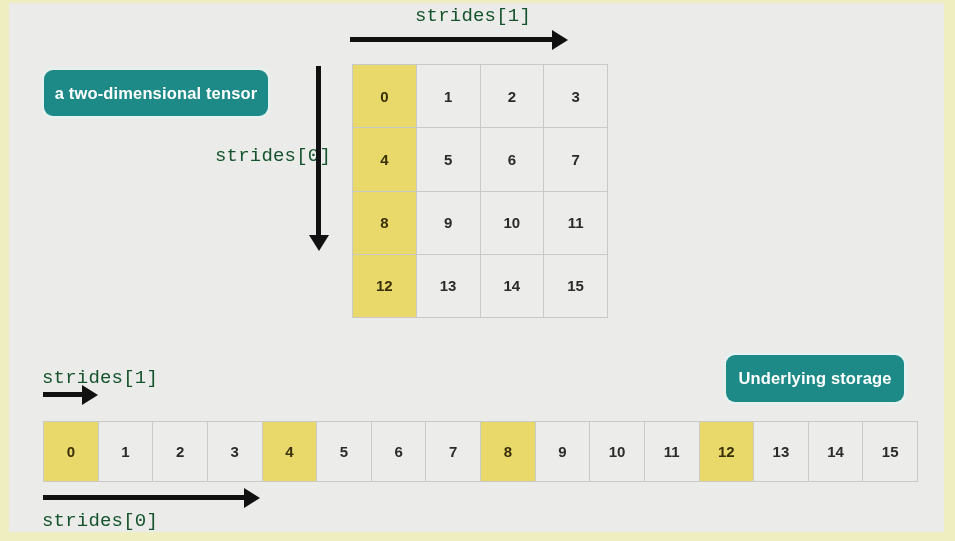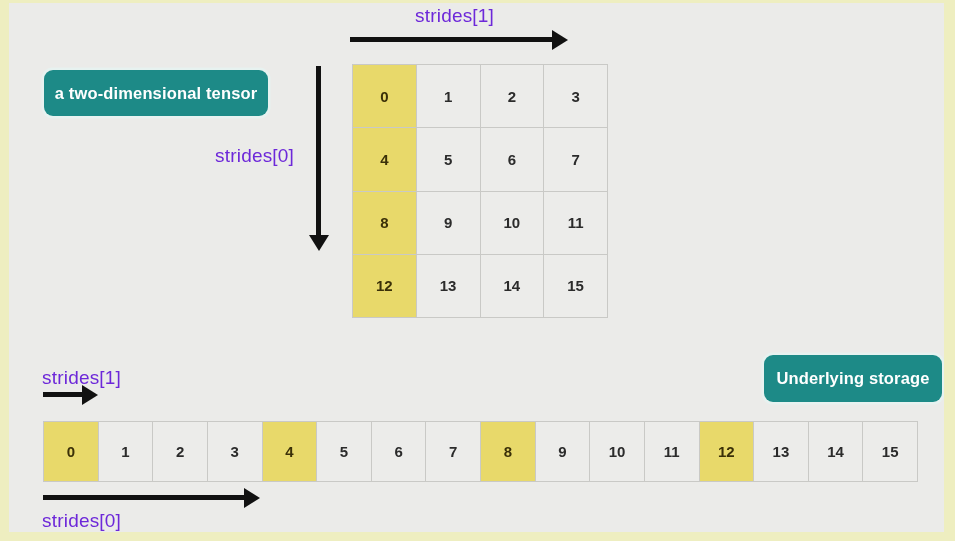--- a/index.html
+++ b/index.html
@@ -29,22 +29,22 @@
 
   .stage {
     position: absolute;
     inset: 0;
     background: #ebebe9;
   }
 
   
   .stride-label {
     position: absolute;
-    font-family: Liberation Sans, sans-serif;
-    color: #6d28d9;
+    font-family: Liberation Mono, monospace;
+    color: #14532d;
     font-size: 19px;
     letter-spacing: .2px;
     white-space: nowrap;
   }
   #label-strides1-top { left: 415px; top: 5px; }
   #label-strides0-left { left: 215px; top: 145px; }
   #label-strides1-storage { left: 42px; top: 367px; }
   #label-strides0-storage { left: 42px; top: 510px; }
 
   
@@ -56,21 +56,21 @@
     display: flex;
     align-items: center;
     justify-content: center;
     font-size: 16.5px;
     font-weight: 600;
     letter-spacing: .15px;
     box-shadow: 0 0 0 2.5px #e7f2f0;
     white-space: nowrap;
   }
   #pill-tensor  { left: 44px;  top: 70px;  width: 224px; height: 46px; }
-  #pill-storage { left: 764px; top: 355px; width: 178px; height: 47px; }
+  #pill-storage { left: 726px; top: 355px; width: 178px; height: 47px; }
 
   
   .arrow-h {
     position: absolute;
     height: 5px;
     background: #111;
   }
   .arrow-h::after {
     content: "";
     position: absolute;

